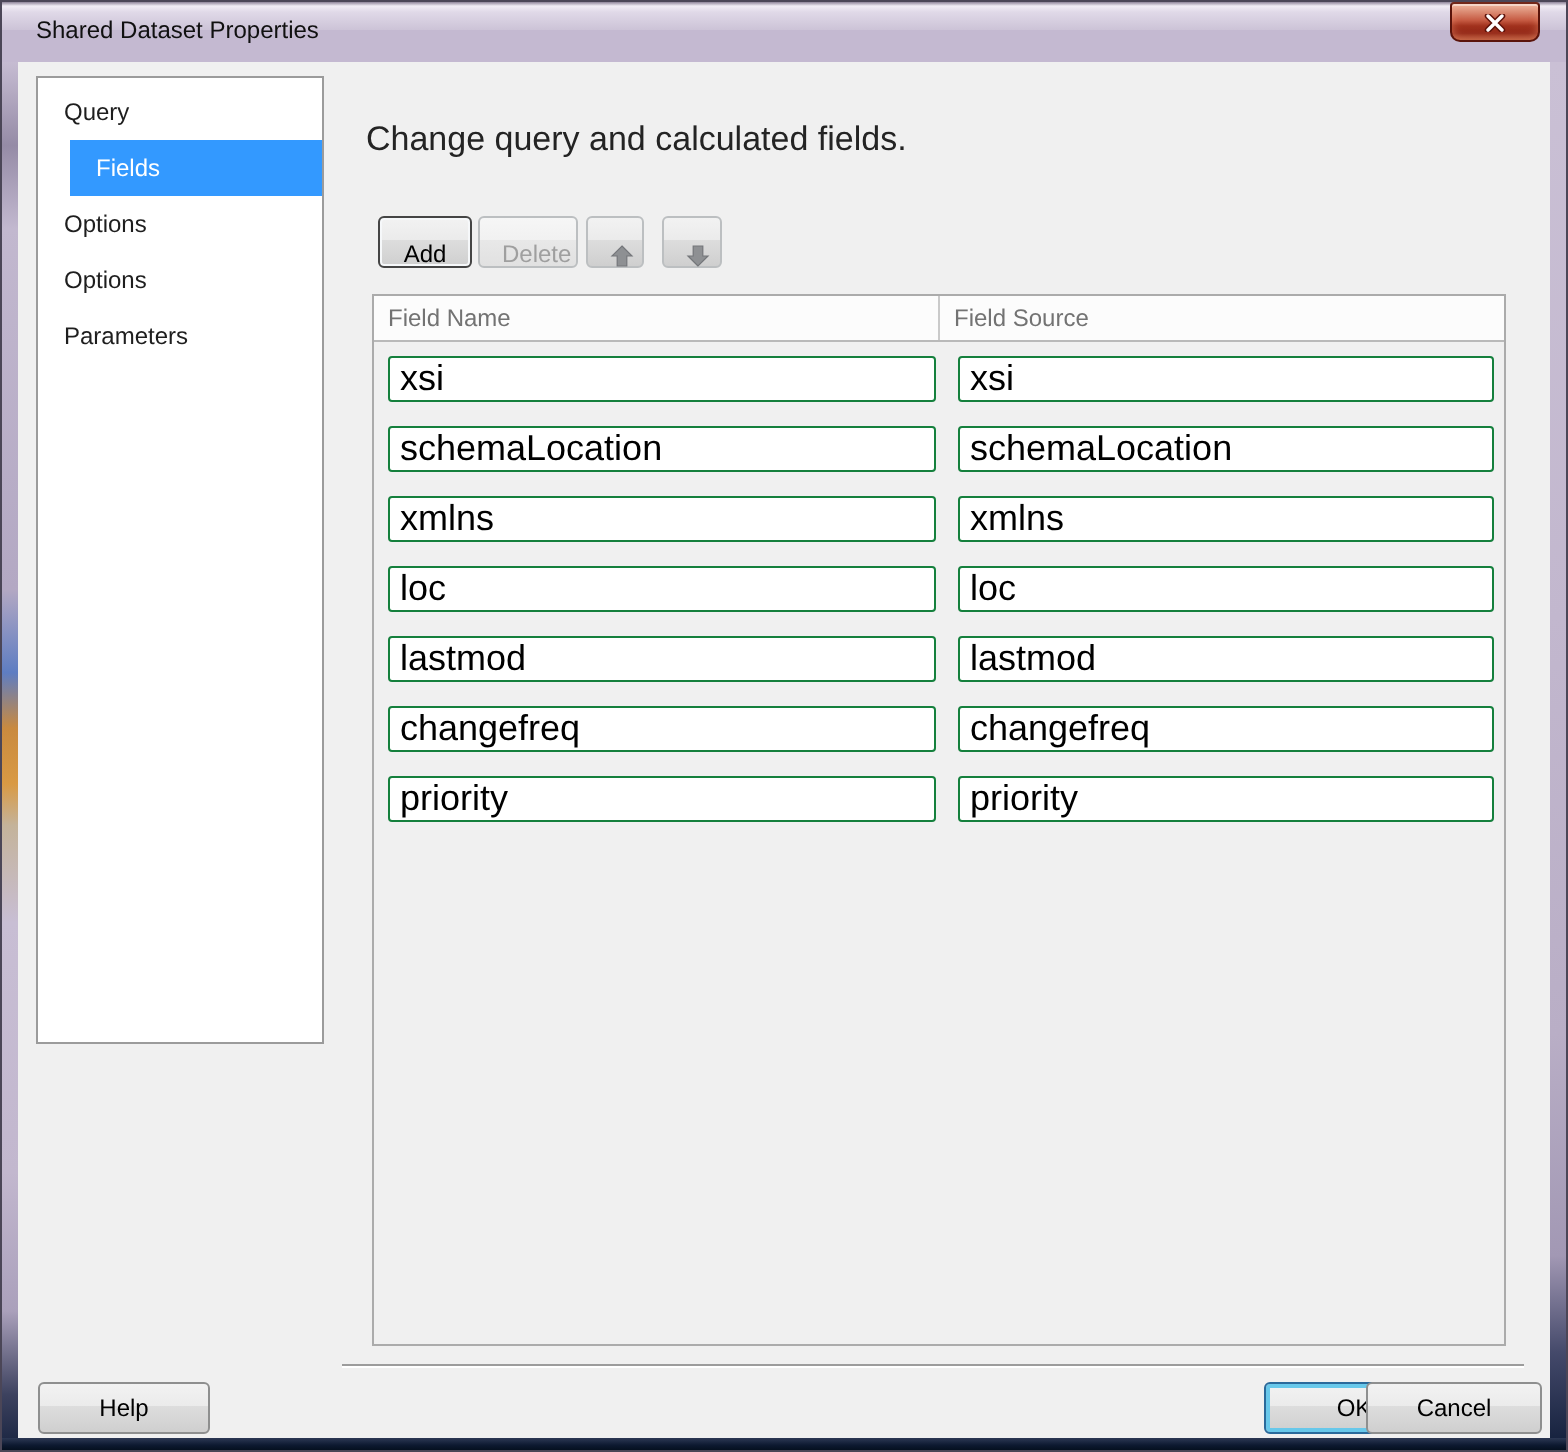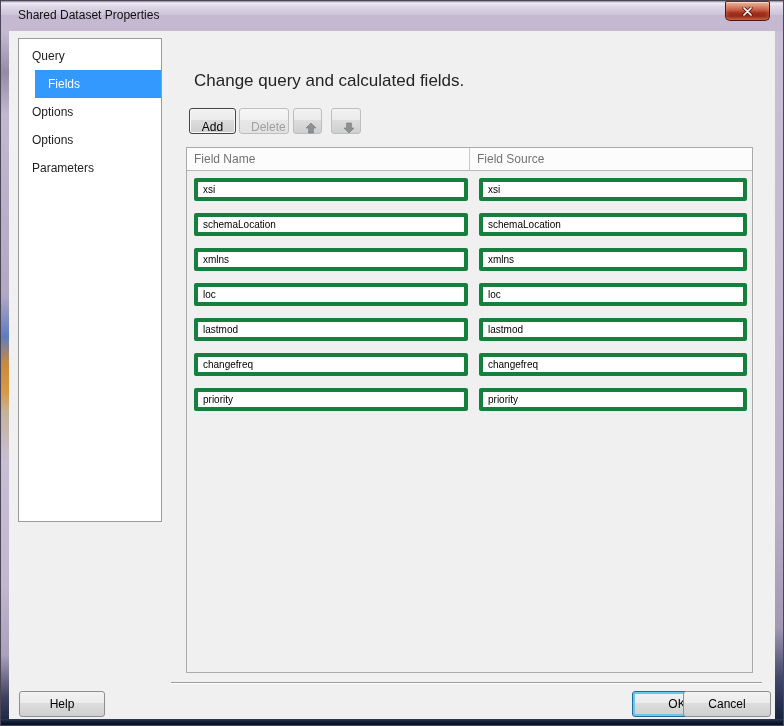--- a/index.html
+++ b/index.html
@@ -53,21 +53,21 @@
     background:#ffffff; border:1px solid #9b9b9b; padding-top:3px;
   }
   .side-item {
     height:28px; line-height:28px; padding-left:13px;
     font-size:12px; color:#1e1e1e; cursor:default;
   }
   .side-item.selected { background:#3399ff; color:#ffffff;margin-left:16px; }
 
   
   .page-title {
-    position:absolute; left:170px; top:25px; margin:15px;
+    position:absolute; left:170px; top:25px; margin:4px;
     font-size:17px; font-weight:normal; color:#242424;
   }
 
   
   .toolbar { position:absolute; left:180px; top:77px; height:26px; }
   .btn {
     position:absolute; top:0; height:26px;
     border:1px solid #8e8f8f; border-radius:3px;
     background:linear-gradient(180deg,#f2f2f2 0%,#ebebeb 45%,#dddddd 46%,#cfcfcf 100%);
     font-size:12px; color:#000; padding:11px; text-align:center; cursor:default;
@@ -86,22 +86,22 @@
   }
   .thead { display:flex; height:23px; background:#fcfcfc; border-bottom:1px solid #b9b9b9; }
   .th {
     font-size:12px; color:#737373; line-height:23px; padding-left:7px;
   }
   .th-name   { width:283px; border-right:1px solid #cacaca; }
   .th-source { flex:1; }
   .tbody { padding-top:7px; }
   .trow { height:35px; display:flex; align-items:flex-start; }
   .cell-input {
-    height:23px; border:4px solid #15803d; border-radius:2px;
-    background:#ffffff; font-size:10px; color:#000; padding:0 5px;
+    height:23px; border:1px solid #15803d; border-radius:2px;
+    background:#ffffff; font-size:18px; color:#000; padding:0 5px;
     outline:none;
   }
   .name-input   { margin-left:7px;  width:274px; }
   .source-input { margin-left:11px; width:268px; }
 
   
   .footer-sep {
     position:absolute; left:162px; top:651px; width:591px; height:2px;
     background:linear-gradient(#9c9c9c 50%,#ffffff 50%);
   }

